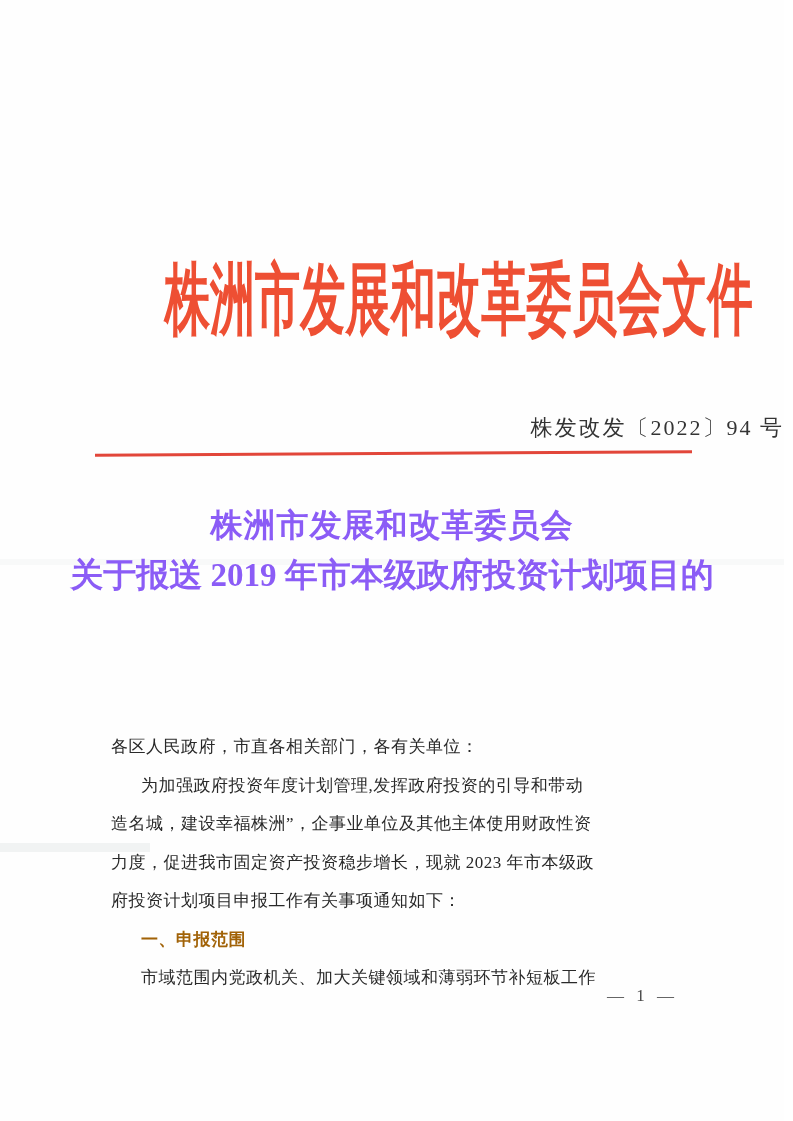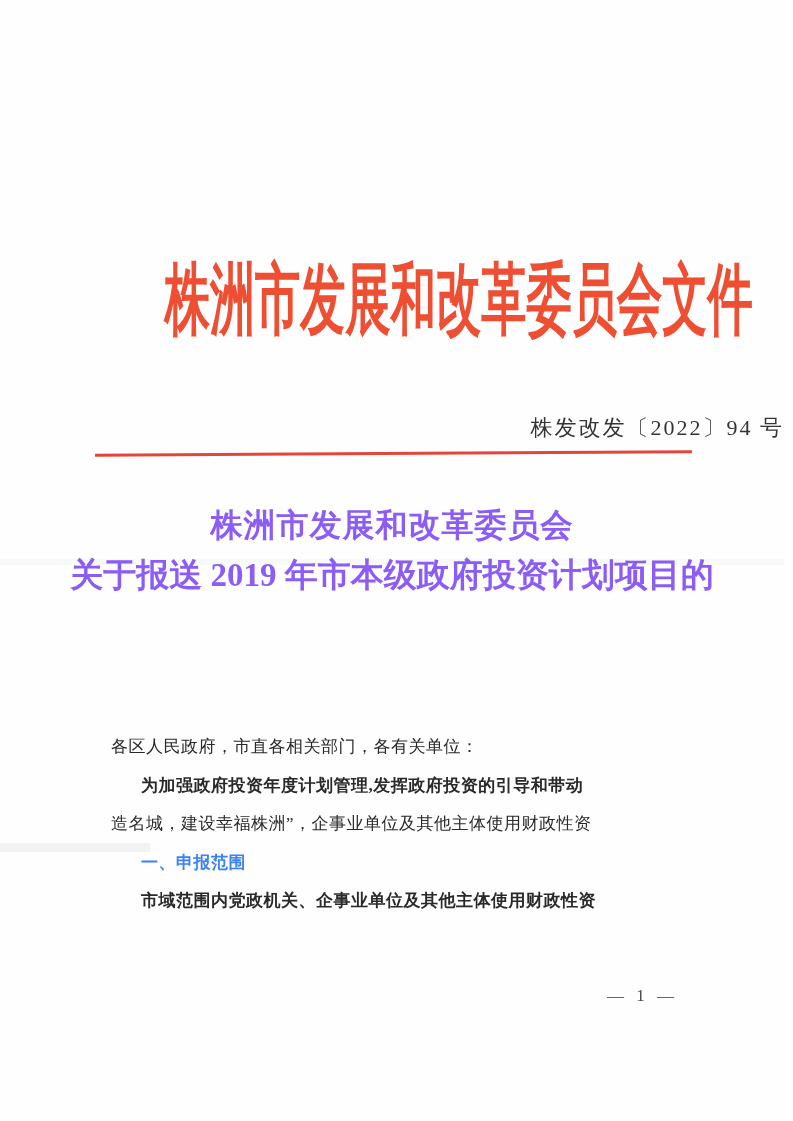--- a/index.html
+++ b/index.html
@@ -80,25 +80,25 @@
     top: 684px;
     left: 111px;
     width: 580px;
     font-size: 17px;
     line-height: 38.5px;
     letter-spacing: 0.5px;
     color: #292929;
     margin-top: 44px;
   }
   .ln { white-space: nowrap; }
-  .indent { text-indent: 30px; font-weight: bold; }
+  .indent { text-indent: 30px; }
   .hei {
     font-family: Liberation Sans, sans-serif;
     font-weight: 700;
-    color: #3b82f6;
+    color: #a16207;
   }
   .pagenum {
     position: absolute;
     top: 984px;
     left: 607px;
     font-size: 17px;
     line-height: 24px;
     letter-spacing: 4px;
     color: #4a4a4a;
   }
@@ -119,19 +119,21 @@
 
   <div class="title">
     <div class="t1">株洲市发展和改革委员会</div>
     <div class="t2">关于报送 2019 年市本级政府投资计划项目的</div>
   </div>
 
   <div class="doc-body">
     <div class="ln">各区人民政府，市直各相关部门，各有关单位：</div>
     <div class="ln indent">为加强政府投资年度计划管理,发挥政府投资的引导和带动</div>
     <div class="ln">造名城，建设幸福株洲”，企事业单位及其他主体使用财政性资</div>
+    <div class="ln">力度，促进我市固定资产投资稳步增长，现就 2023 年市本级政</div>
+    <div class="ln">府投资计划项目申报工作有关事项通知如下：</div>
     <div class="ln indent hei">一、申报范围</div>
-    <div class="ln indent">市域范围内党政机关、企事业单位及其他主体使用财政性资</div>
+    <div class="ln indent">市域范围内党政机关、加大关键领域和薄弱环节补短板工作</div>
   </div>
 
   <div class="pagenum">— 1 —</div>
 
 </div>
 
 </body></html>

